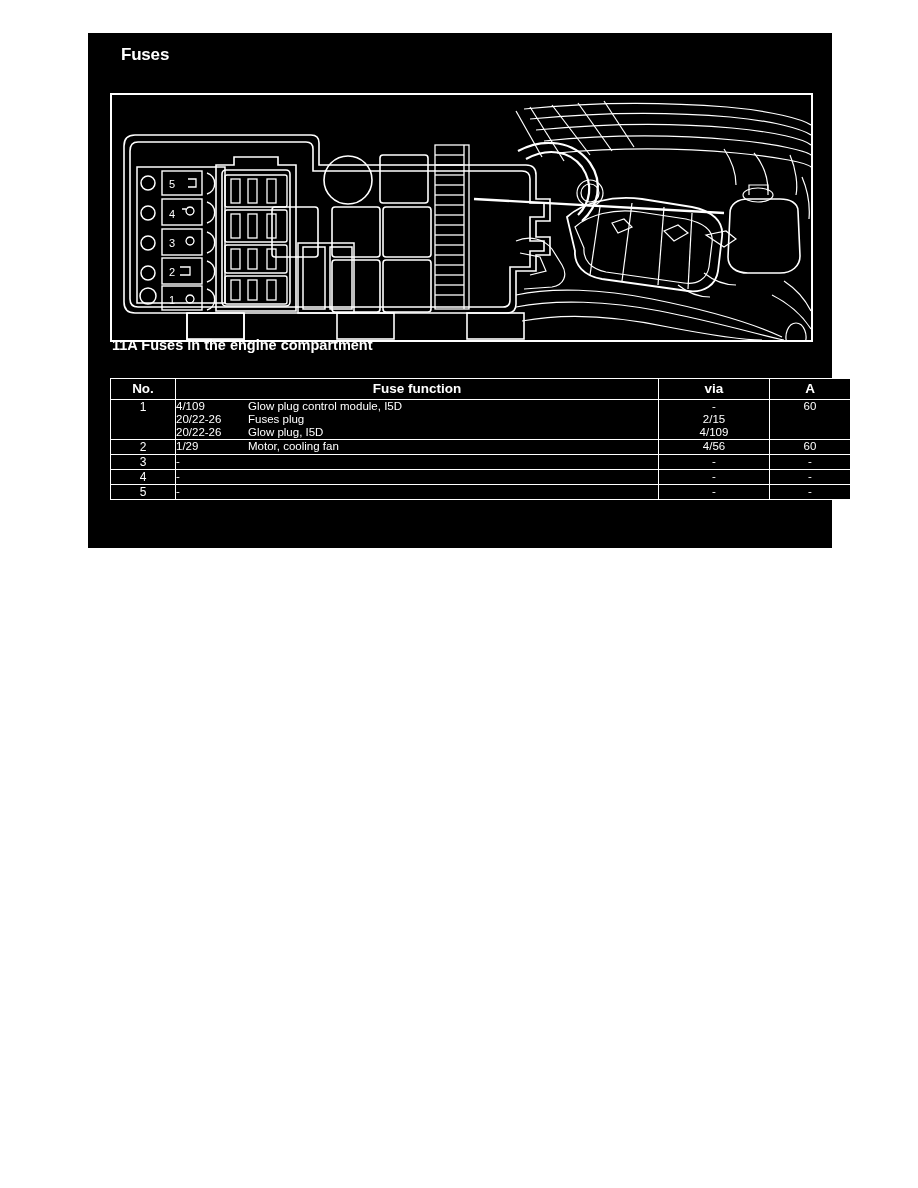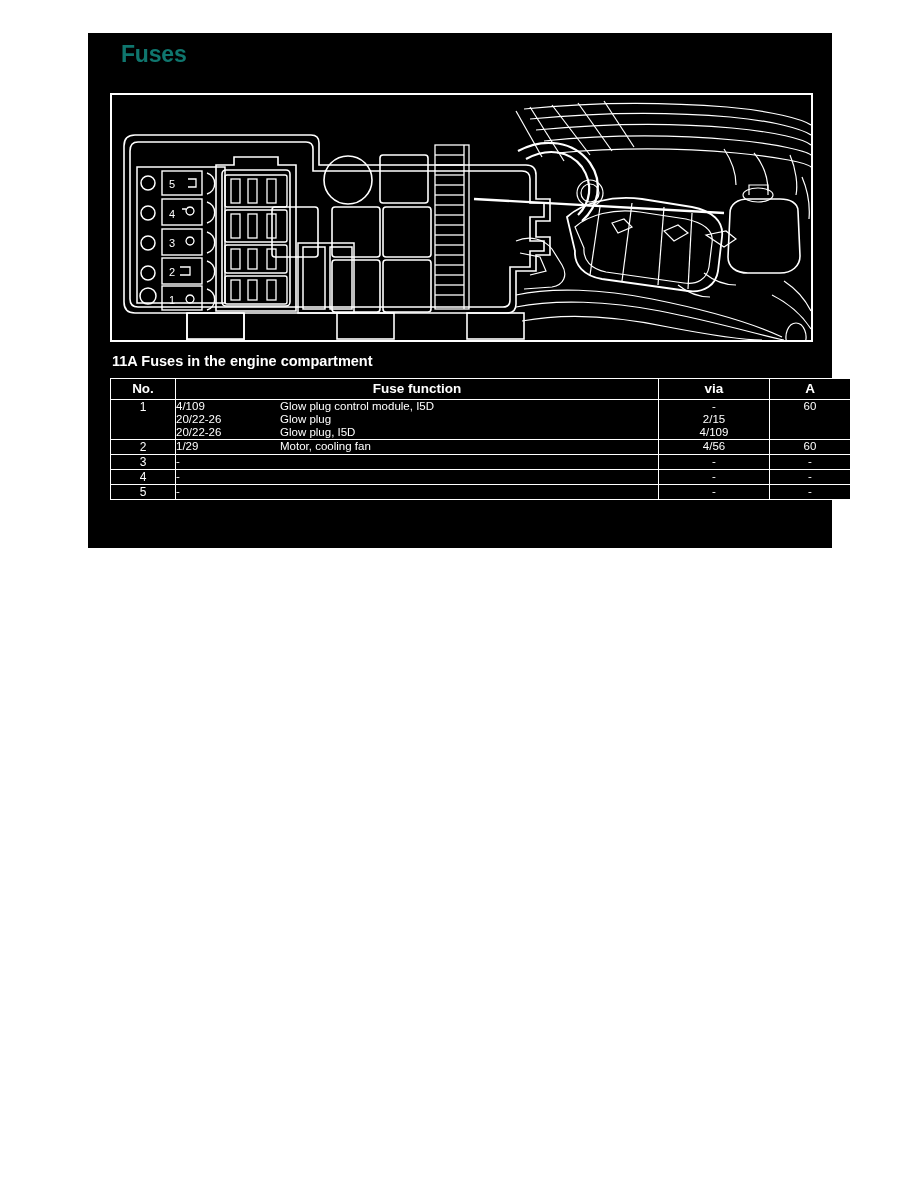--- a/index.html
+++ b/index.html
@@ -27,23 +27,23 @@
     color: #ffffff;
   }
 
   
   .title-block {
     position: absolute;
     left: 33px;
     top: 9px;
   }
   .title-line {
-    font-size: 23px;
+    font-size: 17px;
     font-weight: bold;
-    color: #0f766e;
+    color: #ffffff;
     letter-spacing: -0.2px;
     line-height: 25px;
     white-space: nowrap;
   }
 
   
   #figure-frame {
     position: absolute;
     left: 22px;
     top: 60px;
@@ -58,21 +58,21 @@
     position: absolute;
     left: 0;
     top: 0;
     display: block;
   }
 
   
   .table-caption {
     position: absolute;
     left: 24px;
-    top: 320px;
+    top: 304px;
     font-size: 14.5px;
     font-weight: bold;
     color: #ffffff;
     white-space: nowrap;
   }
 
   
   #fuse-table-wrap {
     position: absolute;
     left: 22px;
@@ -129,21 +129,20 @@
     height: 13px;
     line-height: 13px;
     white-space: nowrap;
   }
   .sub-line .code {
     display: inline-block;
     width: 72px;
   }
   .sub-line .desc {
     display: inline-block;
-    margin-left: 32px;
   }
   .empty-dash {
     display: block;
     height: 13px;
     line-height: 13px;
   }
 </style>
 </head>
 <body>
 
@@ -361,21 +360,21 @@
           <th class="col-func">Fuse function</th>
           <th class="col-via">via</th>
           <th class="col-amp">A</th>
         </tr>
       </thead>
       <tbody id="fuse-table-body">
           <tr>
             <td class="cell-no">1</td>
             <td class="cell-func">
               <span class="sub-line"><span class="code">4/109</span><span class="desc">Glow plug control module, I5D</span></span>
-              <span class="sub-line"><span class="code">20/22-26</span><span class="desc">Glow plug</span></span>
+              <span class="sub-line"><span class="code">20/22-26</span><span class="desc">Fuses plug</span></span>
               <span class="sub-line"><span class="code">20/22-26</span><span class="desc">Glow plug, I5D</span></span>
             </td>
             <td class="cell-via">
               <span class="empty-dash">-</span>
               <span class="empty-dash">2/15</span>
               <span class="empty-dash">4/109</span>
             </td>
             <td class="cell-amp">
               <span class="empty-dash">60</span>
               <span class="empty-dash"></span>

